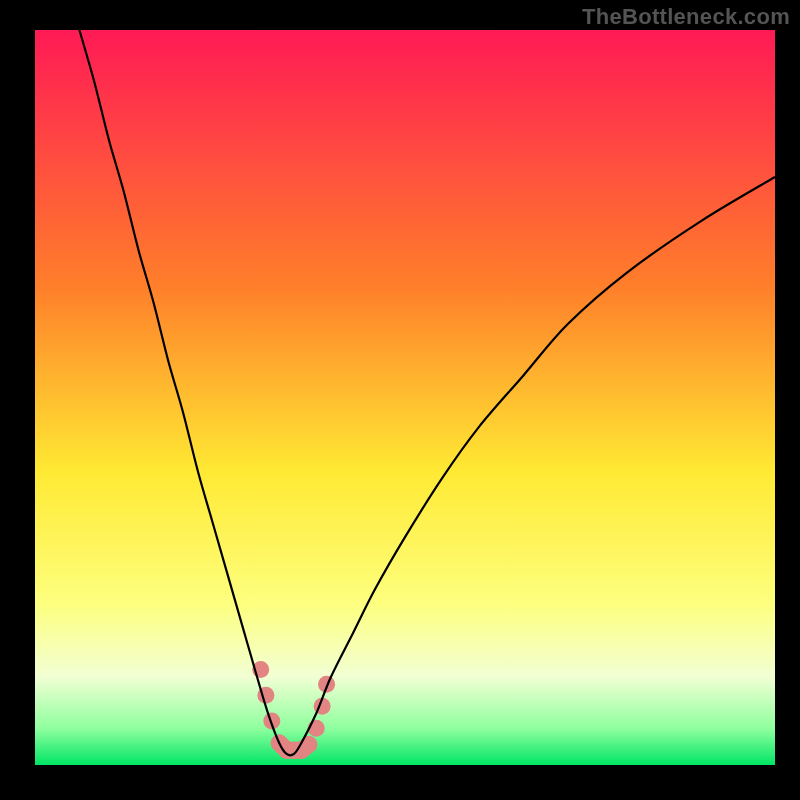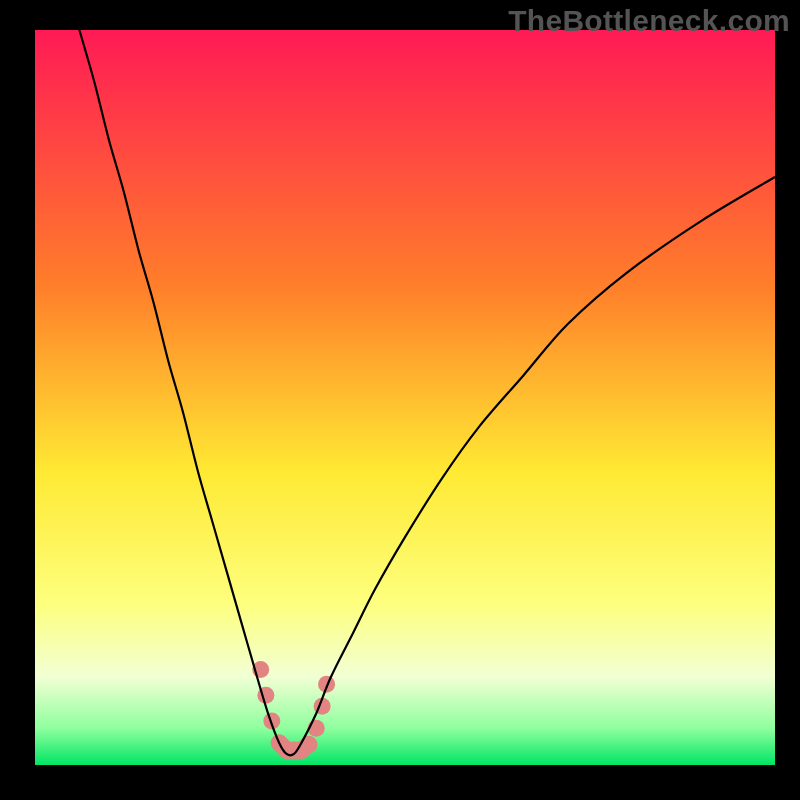--- a/index.html
+++ b/index.html
@@ -9,21 +9,21 @@
     background: #000;
     position: relative;
     overflow: hidden;
     font-family: Arial, Helvetica, sans-serif;
   }
   .watermark {
     position: absolute;
     top: 4px;
     right: 10px;
     color: #545454;
-    font-size: 30px;
+    font-size: 22px;
     font-weight: 600;
     z-index: 10;
     letter-spacing: 0.3px;
   }
   .plot-area {
     position: absolute;
     left: 35px;
     top: 30px;
     width: 740px;
     height: 735px;

